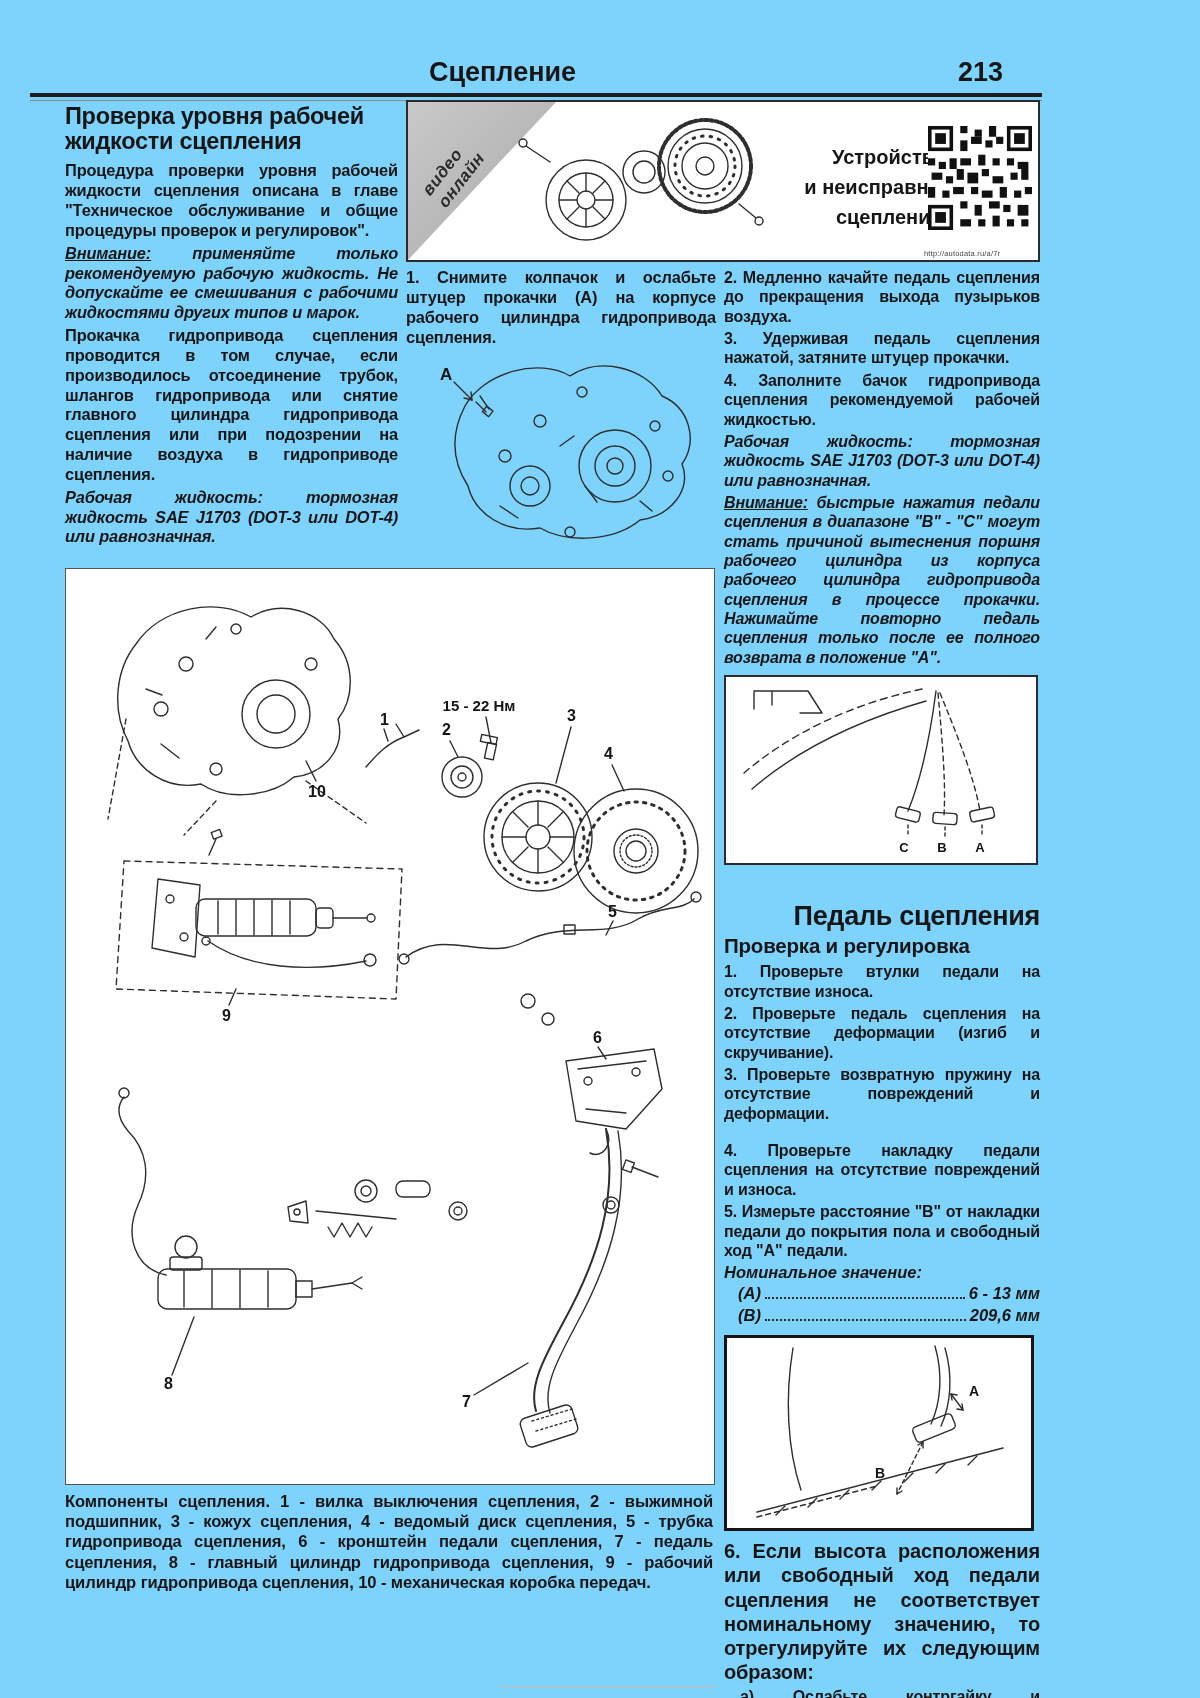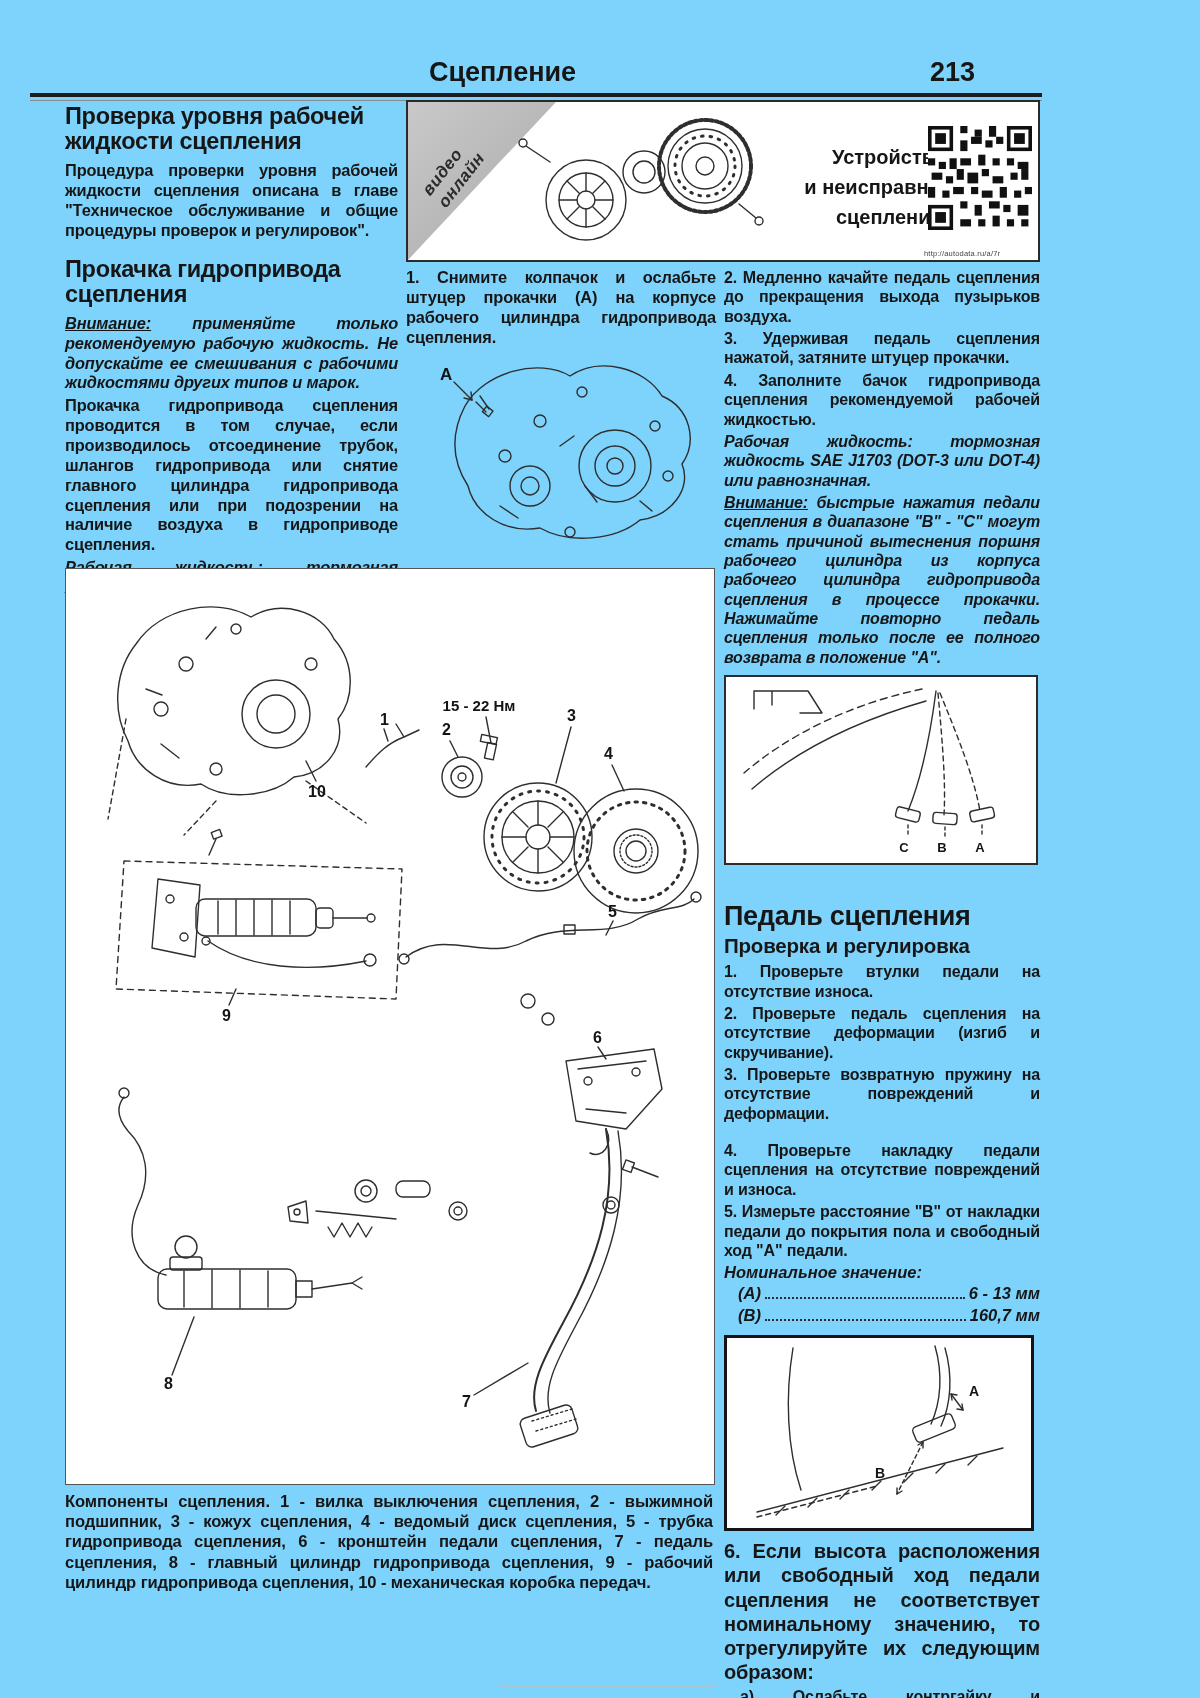--- a/index.html
+++ b/index.html
@@ -36,28 +36,27 @@
   svg{display:block;}
   svg text{font-family:"Liberation Sans",sans-serif;font-weight:bold;fill:#141414;}
   .lineart{stroke:#2e2e2e;fill:none;stroke-width:1.4;stroke-linecap:round;stroke-linejoin:round;}
 </style>
 </head>
 <body>
 
 <div class="page">
 
   <div class="abs hdr-title" style="left:65px;top:57px;width:875px;">Сцепление</div>
-  <div class="abs hdr-num" style="left:930px;top:57px;width:55px;text-align:left;">213</div>
+  <div class="abs hdr-num" style="left:953px;top:57px;width:55px;text-align:center;">213</div>
   <div class="abs rule-thick" style="left:30px;top:93px;width:1012px;"></div>
   <div class="abs rule-thin" style="left:30px;top:100px;width:1012px;"></div>
 
   <div class="abs" style="left:65px;top:104px;width:333px;">
     <div class="sec-title">Проверка уровня рабочей жидкости сцепления</div>
     <p class="body-text">Процедура проверки уровня рабочей жидкости сцепления описана в главе "Техническое обслуживание и общие процедуры проверок и регулировок".</p>
-    <div class="sec-title" style="margin-top:16px;">Прокачка гидропривода сцепления</div>
     <p class="body-text ital"><span class="u">Внимание:</span><span> применяйте только рекомендуемую рабочую жидкость. Не допускайте ее смешивания с рабочими жидкостями других типов и марок.</span></p>
     <p class="body-text">Прокачка гидропривода сцепления проводится в том случае, если производилось отсоединение трубок, шлангов гидропривода или снятие главного цилиндра гидропривода сцепления или при подозрении на наличие воздуха в гидроприводе сцепления.</p>
     <p class="body-text ital">Рабочая жидкость: тормозная жидкость SAE J1703 (DOT-3 или DOT-4) или равнозначная.</p>
   </div>
 
   <div class="abs videobox" style="left:406px;top:100px;width:630px;height:158px;">
     <div class="abs tri" style="left:0;top:0;"></div>
     <div class="abs banner-txt" style="left:14px;top:52px;">
       <div>видео</div>
       <div>онлайн</div>
@@ -192,37 +191,37 @@
           <rect x="207" y="136" width="24" height="11" rx="3" transform="rotate(4 219 141)"></rect>
           <rect x="244" y="132" width="24" height="11" rx="3" transform="rotate(-12 256 137)"></rect>
           <path d="M182,148 L182,160 M219,150 L219,160 M256,148 L256,160" stroke-dasharray="3 3"></path>
         </g>
         <text x="178" y="175" font-size="13" text-anchor="middle">С</text>
         <text x="216" y="175" font-size="13" text-anchor="middle">В</text>
         <text x="254" y="175" font-size="13" text-anchor="middle">А</text>
       </svg>
     </div>
 
-    <div class="big-title" style="margin-top:36px;">Педаль сцепления</div>
+    <div class="big-title" style="margin-top:36px;text-align:right;">Педаль сцепления</div>
     <div class="sub-title">Проверка и регулировка</div>
     <p class="body-text" style="font-size:16px;">1. Проверьте втулки педали на отсутствие износа.</p>
     <p class="body-text" style="font-size:16px;">2. Проверьте педаль сцепления на отсутствие деформации (изгиб и скручивание).</p>
     <p class="body-text" style="font-size:16px;">3. Проверьте возвратную пружину на отсутствие повреждений и деформации.</p>
     <p class="body-text" style="font-size:16px;margin-top:18px;">4. Проверьте накладку педали сцепления на отсутствие повреждений и износа.</p>
     <p class="body-text" style="font-size:16px;">5. Измерьте расстояние "В" от накладки педали до покрытия пола и свободный ход "А" педали.</p>
     <div class="nom-label">Номинальное значение:</div>
     <div class="nom-row">
       <span>(А)</span>
       <span class="leader"></span>
       <span>6 - 13 мм</span>
     </div>
     <div class="nom-row">
       <span>(В)</span>
       <span class="leader"></span>
-      <span>160,7 мм</span>
+      <span>209,6 мм</span>
     </div>
 
     <div class="figframe2" style="width:304px;height:190px;margin-top:10px;position:relative;">
       <svg width="298" height="184" viewBox="0 0 298 184">
         <g class="lineart">
           <path d="M66,10 C58,58 60,110 74,152"></path>
           <path d="M208,8 C216,36 214,64 204,86"></path>
           <path d="M218,10 C226,38 224,66 214,88"></path>
           <rect x="186" y="82" width="42" height="16" rx="4" transform="rotate(-22 207 90)"></rect>
           <path d="M224,56 l12,16"></path>

